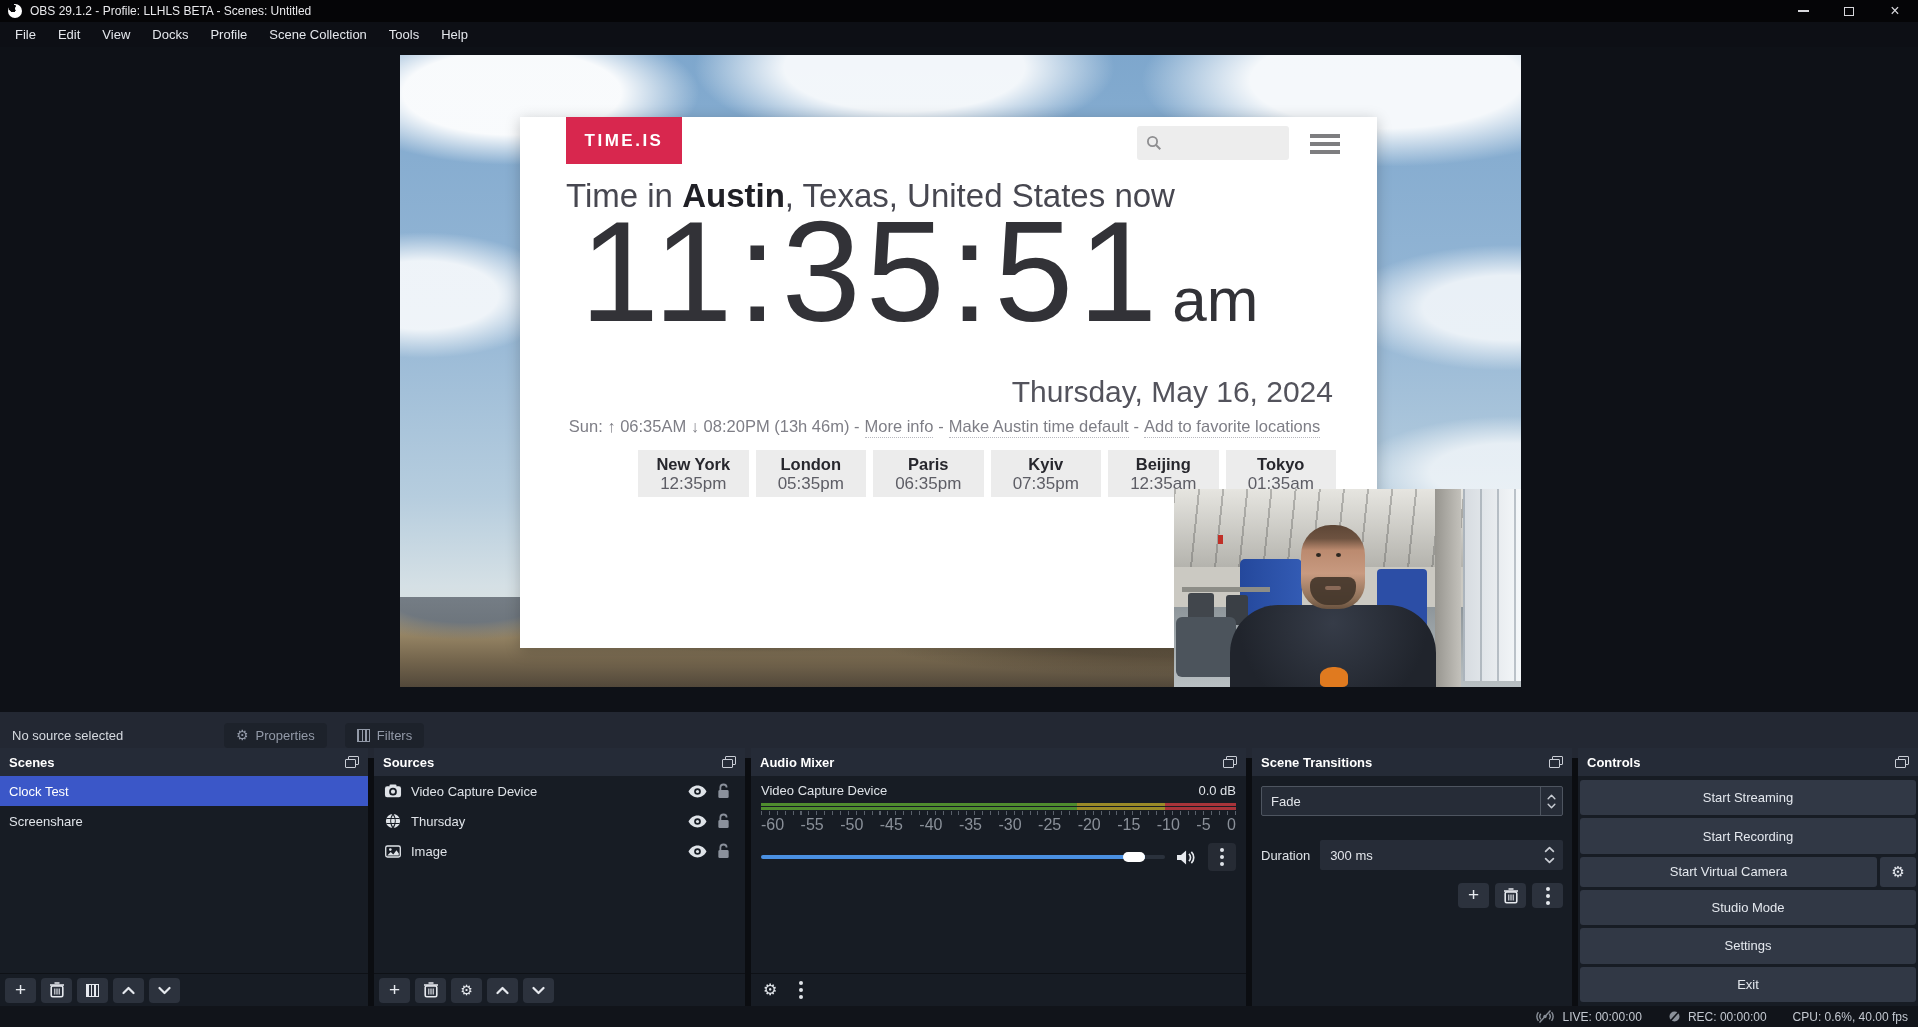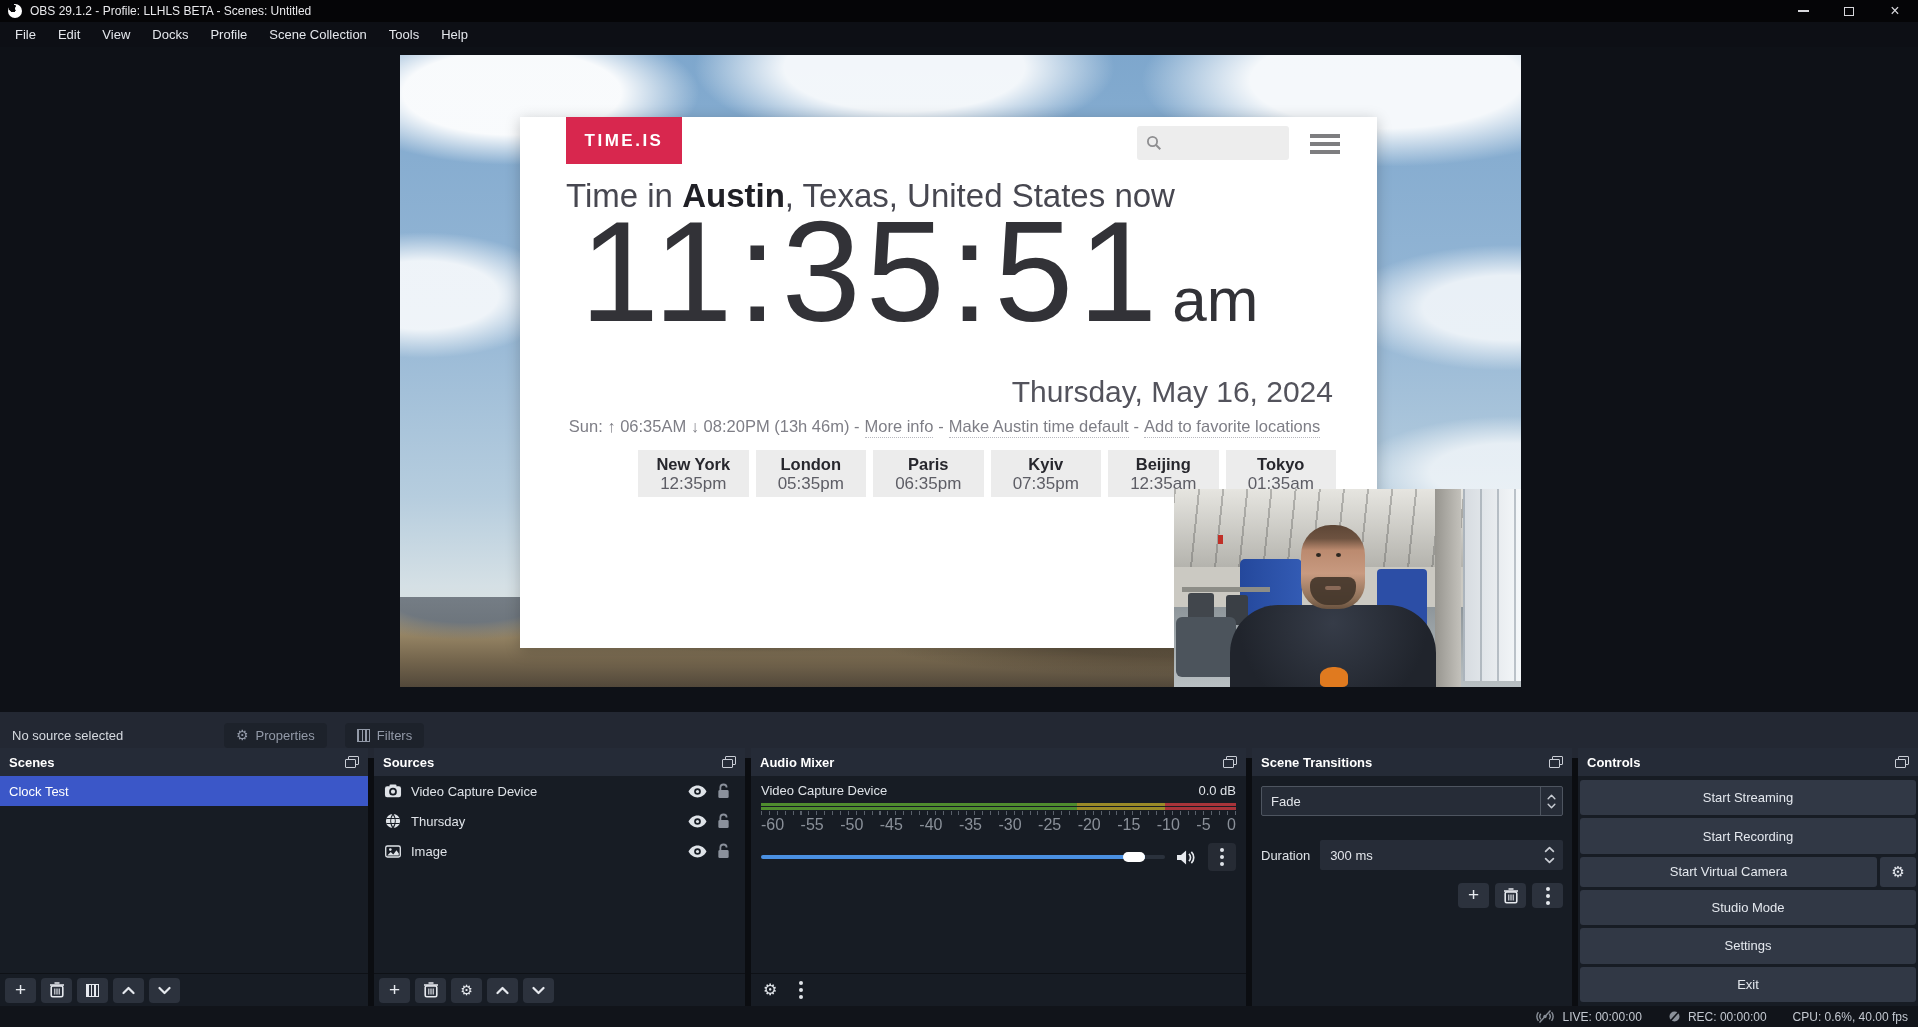--- a/index.html
+++ b/index.html
@@ -273,20 +273,23 @@
 
   <div class="panel p-scenes">
     <div class="panel-header">
       <span>Scenes</span>
       <span class="popout"></span>
     </div>
     <div class="panel-body">
       <div class="list-row selected">
           <span>Clock Test</span>
         </div>
+      <div class="list-row">
+          <span>Screenshare</span>
+        </div>
     </div>
     <div class="panel-toolbar">
       <div class="dock-btn">
           <span class="plus-glyph">+</span>
         </div>
       <div class="dock-btn">
           <svg width="14" height="16" viewBox="0 0 14 16">
             <rect x="1.2" y="4" width="11.6" height="10.8" rx="1.5" fill="none" stroke="currentColor" stroke-width="1.6"></rect>
             <path d="M0 3h14M4.5 1h5" stroke="currentColor" stroke-width="1.6"></path>
             <path d="M4.8 6.5v6M7 6.5v6M9.2 6.5v6" stroke="currentColor" stroke-width="1.1"></path>

